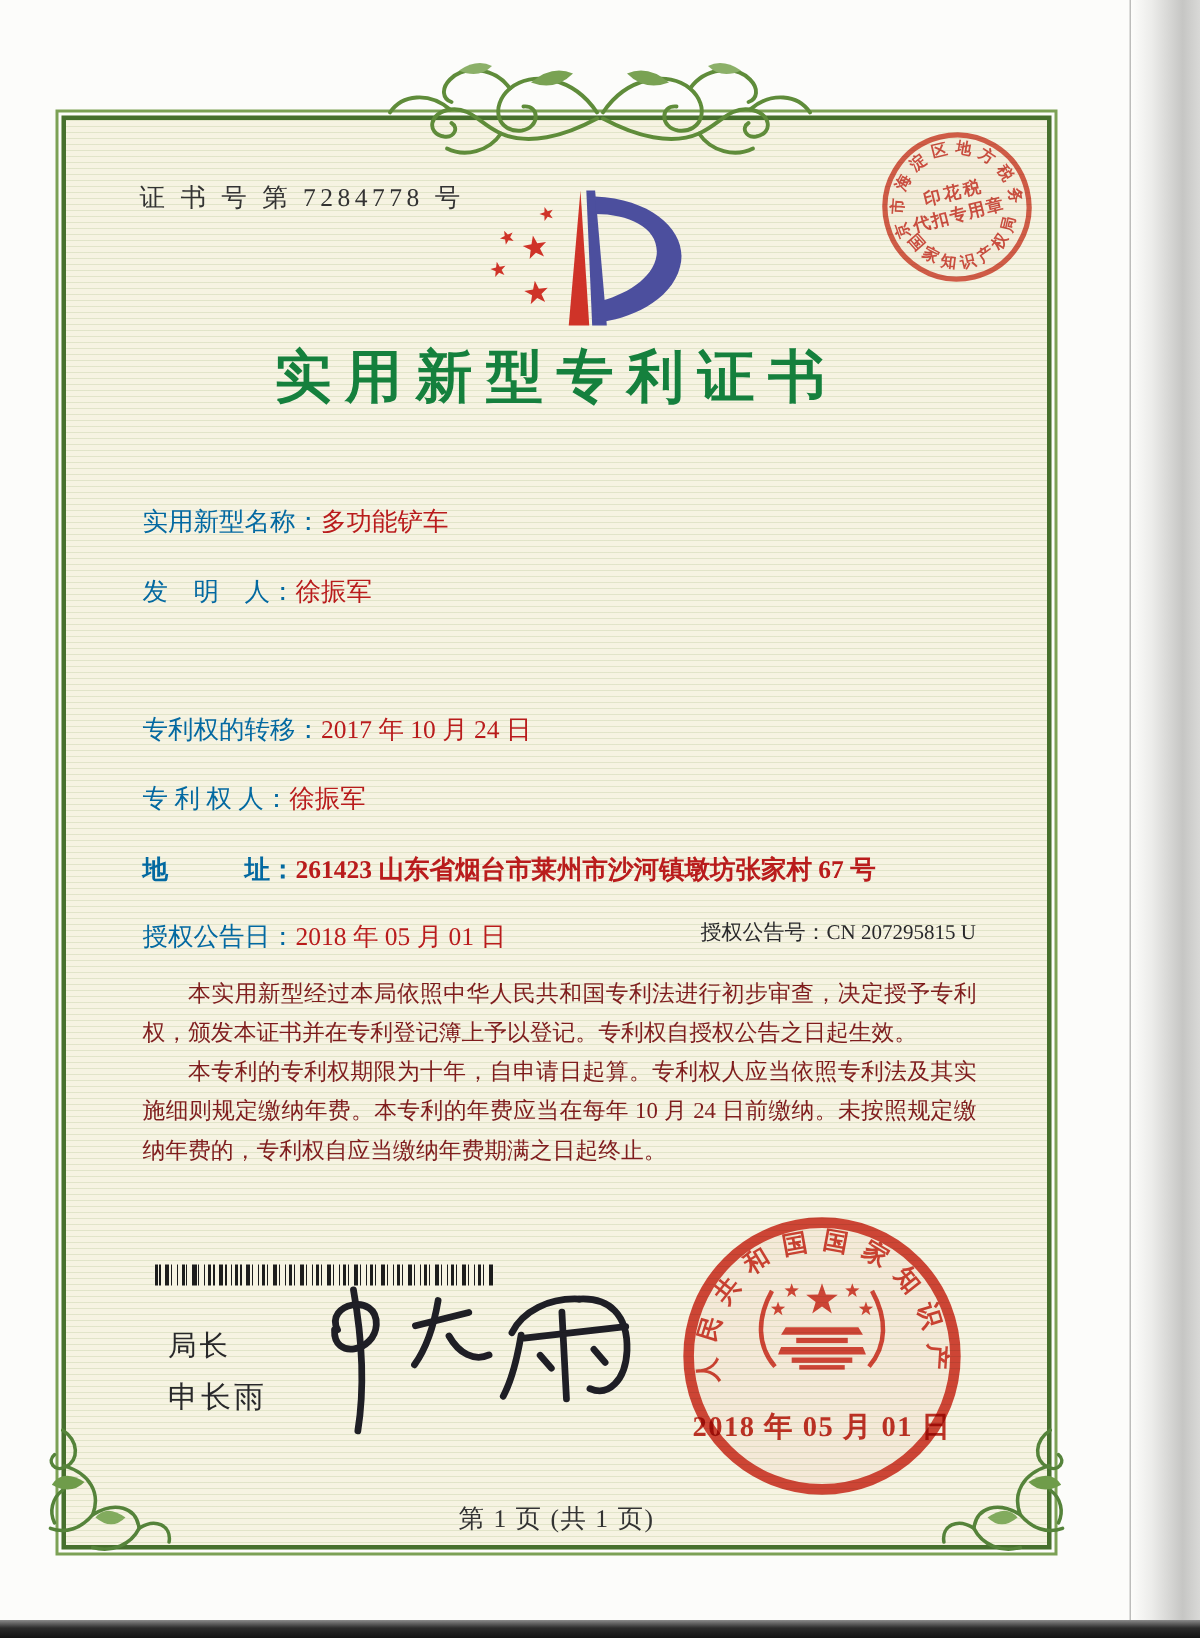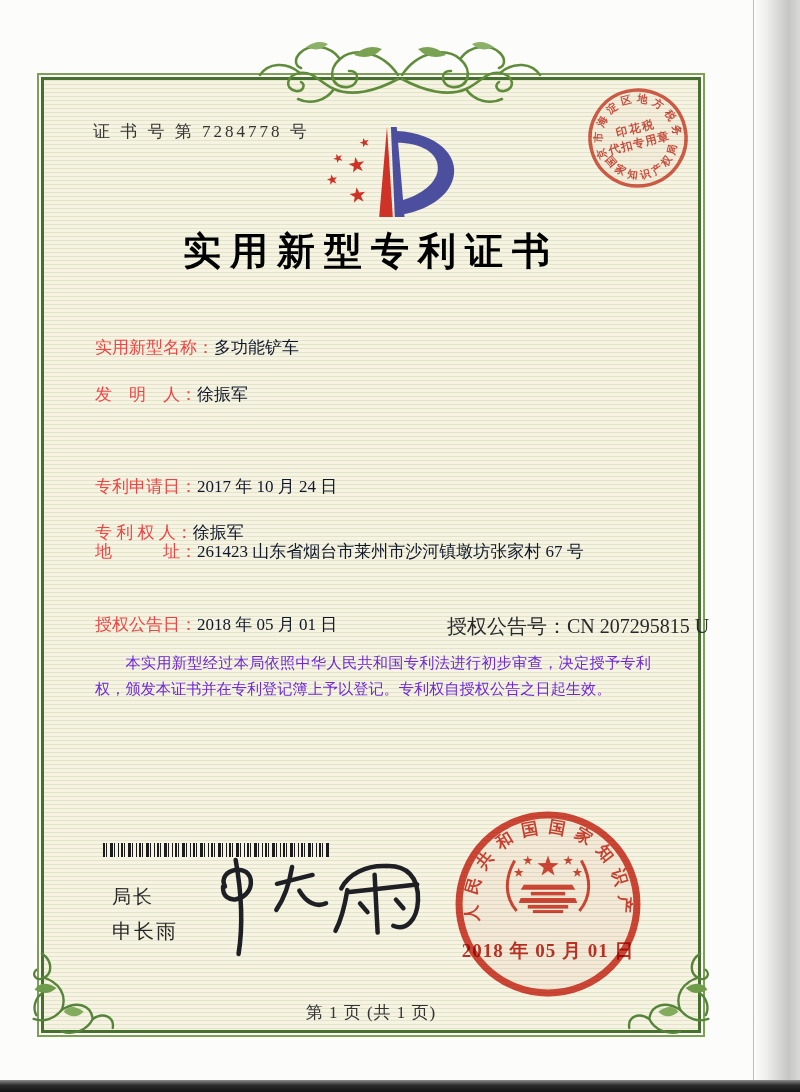--- a/index.html
+++ b/index.html
@@ -17,27 +17,27 @@
   .frame-inner{position:absolute;inset:2px;border:3px solid #47702e;
      background:#f6f3e2;
      background-image:repeating-linear-gradient(180deg,rgba(150,175,110,.22) 0 1px,transparent 1px 4px);}
   .orn{position:absolute;}
   .orn-top{left:250px;top:33px;width:300px;height:84px;}
   .orn-br{left:622px;top:948px;width:100px;height:100px;}
   .orn-bl{left:20px;top:948px;width:100px;height:100px;transform:scaleX(-1);}
   .cert-no{position:absolute;left:93px;top:120px;font-size:17px;letter-spacing:3px;color:#333;}
   .logo{position:absolute;left:303px;top:122px;width:166px;height:100px;}
   .title{position:absolute;left:37px;top:226px;width:668px;text-align:center;
-     font-size:38px;font-weight:bold;letter-spacing:9px;color:#000000;}
+     font-size:38px;font-weight:bold;letter-spacing:9px;color:#15803d;}
   .frow{position:absolute;left:95px;font-size:17px;white-space:nowrap;}
-  .frow .lab{color:#ef4444;}
-  .frow .val{color:#0f172a;}
-  .grant-no{position:absolute;left:447px;font-size:20px;white-space:nowrap;}
+  .frow .lab{color:#0369a1;}
+  .frow .val{color:#b91c1c;}
+  .grant-no{position:absolute;left:467px;font-size:14px;white-space:nowrap;}
   .bodytext{position:absolute;left:95px;top:650px;width:556px;font-size:15.2px;
-     line-height:1.72;text-align:justify;color:#6d28d9;}
+     line-height:1.72;text-align:justify;color:#7f1d1d;}
   .bodytext p{margin:0;text-indent:2em;}
   .barcode{position:absolute;left:103px;top:843px;width:226px;height:14px;
      background:repeating-linear-gradient(90deg,#1c1c1c 0 2px,#f6f3e2 2px 3px,#1c1c1c 3px 4px,
        #f6f3e2 4px 7px,#1c1c1c 7px 10px,#f6f3e2 10px 11px,#1c1c1c 11px 12px,#f6f3e2 12px 15px,
        #1c1c1c 15px 16px,#f6f3e2 16px 18px);}
   .director-title{position:absolute;left:112px;top:884px;font-size:19px;letter-spacing:2px;}
   .director-name{position:absolute;left:112px;top:918px;font-size:20px;letter-spacing:2px;}
   .signature{position:absolute;left:192px;top:848px;width:240px;height:110px;
      transform:rotate(-3deg);mix-blend-mode:multiply;}
   .seal{position:absolute;left:452px;top:808px;width:192px;height:192px;
@@ -108,37 +108,38 @@
 
   <div class="title">实用新型专利证书</div>
 
   <div class="frow" style="top:336px;">
     <span class="lab">实用新型名称：</span><span class="val">多功能铲车</span>
   </div>
   <div class="frow" style="top:383px;">
     <span class="lab">发　明　人：</span><span class="val">徐振军</span>
   </div>
   <div class="frow" style="top:475px;">
-    <span class="lab">专利申请日：</span><span class="val">2017 年 10 月 24 日</span>
+    <span class="lab">专利权的转移：</span><span class="val">2017 年 10 月 24 日</span>
   </div>
   <div class="frow" style="top:521px;">
     <span class="lab">专 利 权 人：</span><span class="val">徐振军</span>
   </div>
-  <div class="frow" style="top:540px;">
+  <div class="frow" style="top:568px;font-weight:bold;">
     <span class="lab">地　　　址：</span><span class="val">261423 山东省烟台市莱州市沙河镇墩坊张家村 67 号</span>
   </div>
   <div class="frow" style="top:613px;">
     <span class="lab">授权公告日：</span><span class="val">2018 年 05 月 01 日</span>
   </div>
   <div class="grant-no" style="top:613px;">
     <span class="lab">授权公告号：</span><span class="val">CN 207295815 U</span>
   </div>
 
   <div class="bodytext">
     <p>本实用新型经过本局依照中华人民共和国专利法进行初步审查，决定授予专利权，颁发本证书并在专利登记簿上予以登记。专利权自授权公告之日起生效。</p>
+    <p>本专利的专利权期限为十年，自申请日起算。专利权人应当依照专利法及其实施细则规定缴纳年费。本专利的年费应当在每年 10 月 24 日前缴纳。未按照规定缴纳年费的，专利权自应当缴纳年费期满之日起终止。</p>
   </div>
 
   <div class="barcode"></div>
 
   <div class="director-title">局长</div>
   <div class="director-name">申长雨</div>
 
   <svg class="signature" viewBox="0 0 240 110">
     <g stroke="#20202b" stroke-width="4.5" fill="none" stroke-linecap="round" stroke-linejoin="round">
       <path d="M34,34 C26,16 62,10 60,32 C58,50 30,54 32,34"></path>

